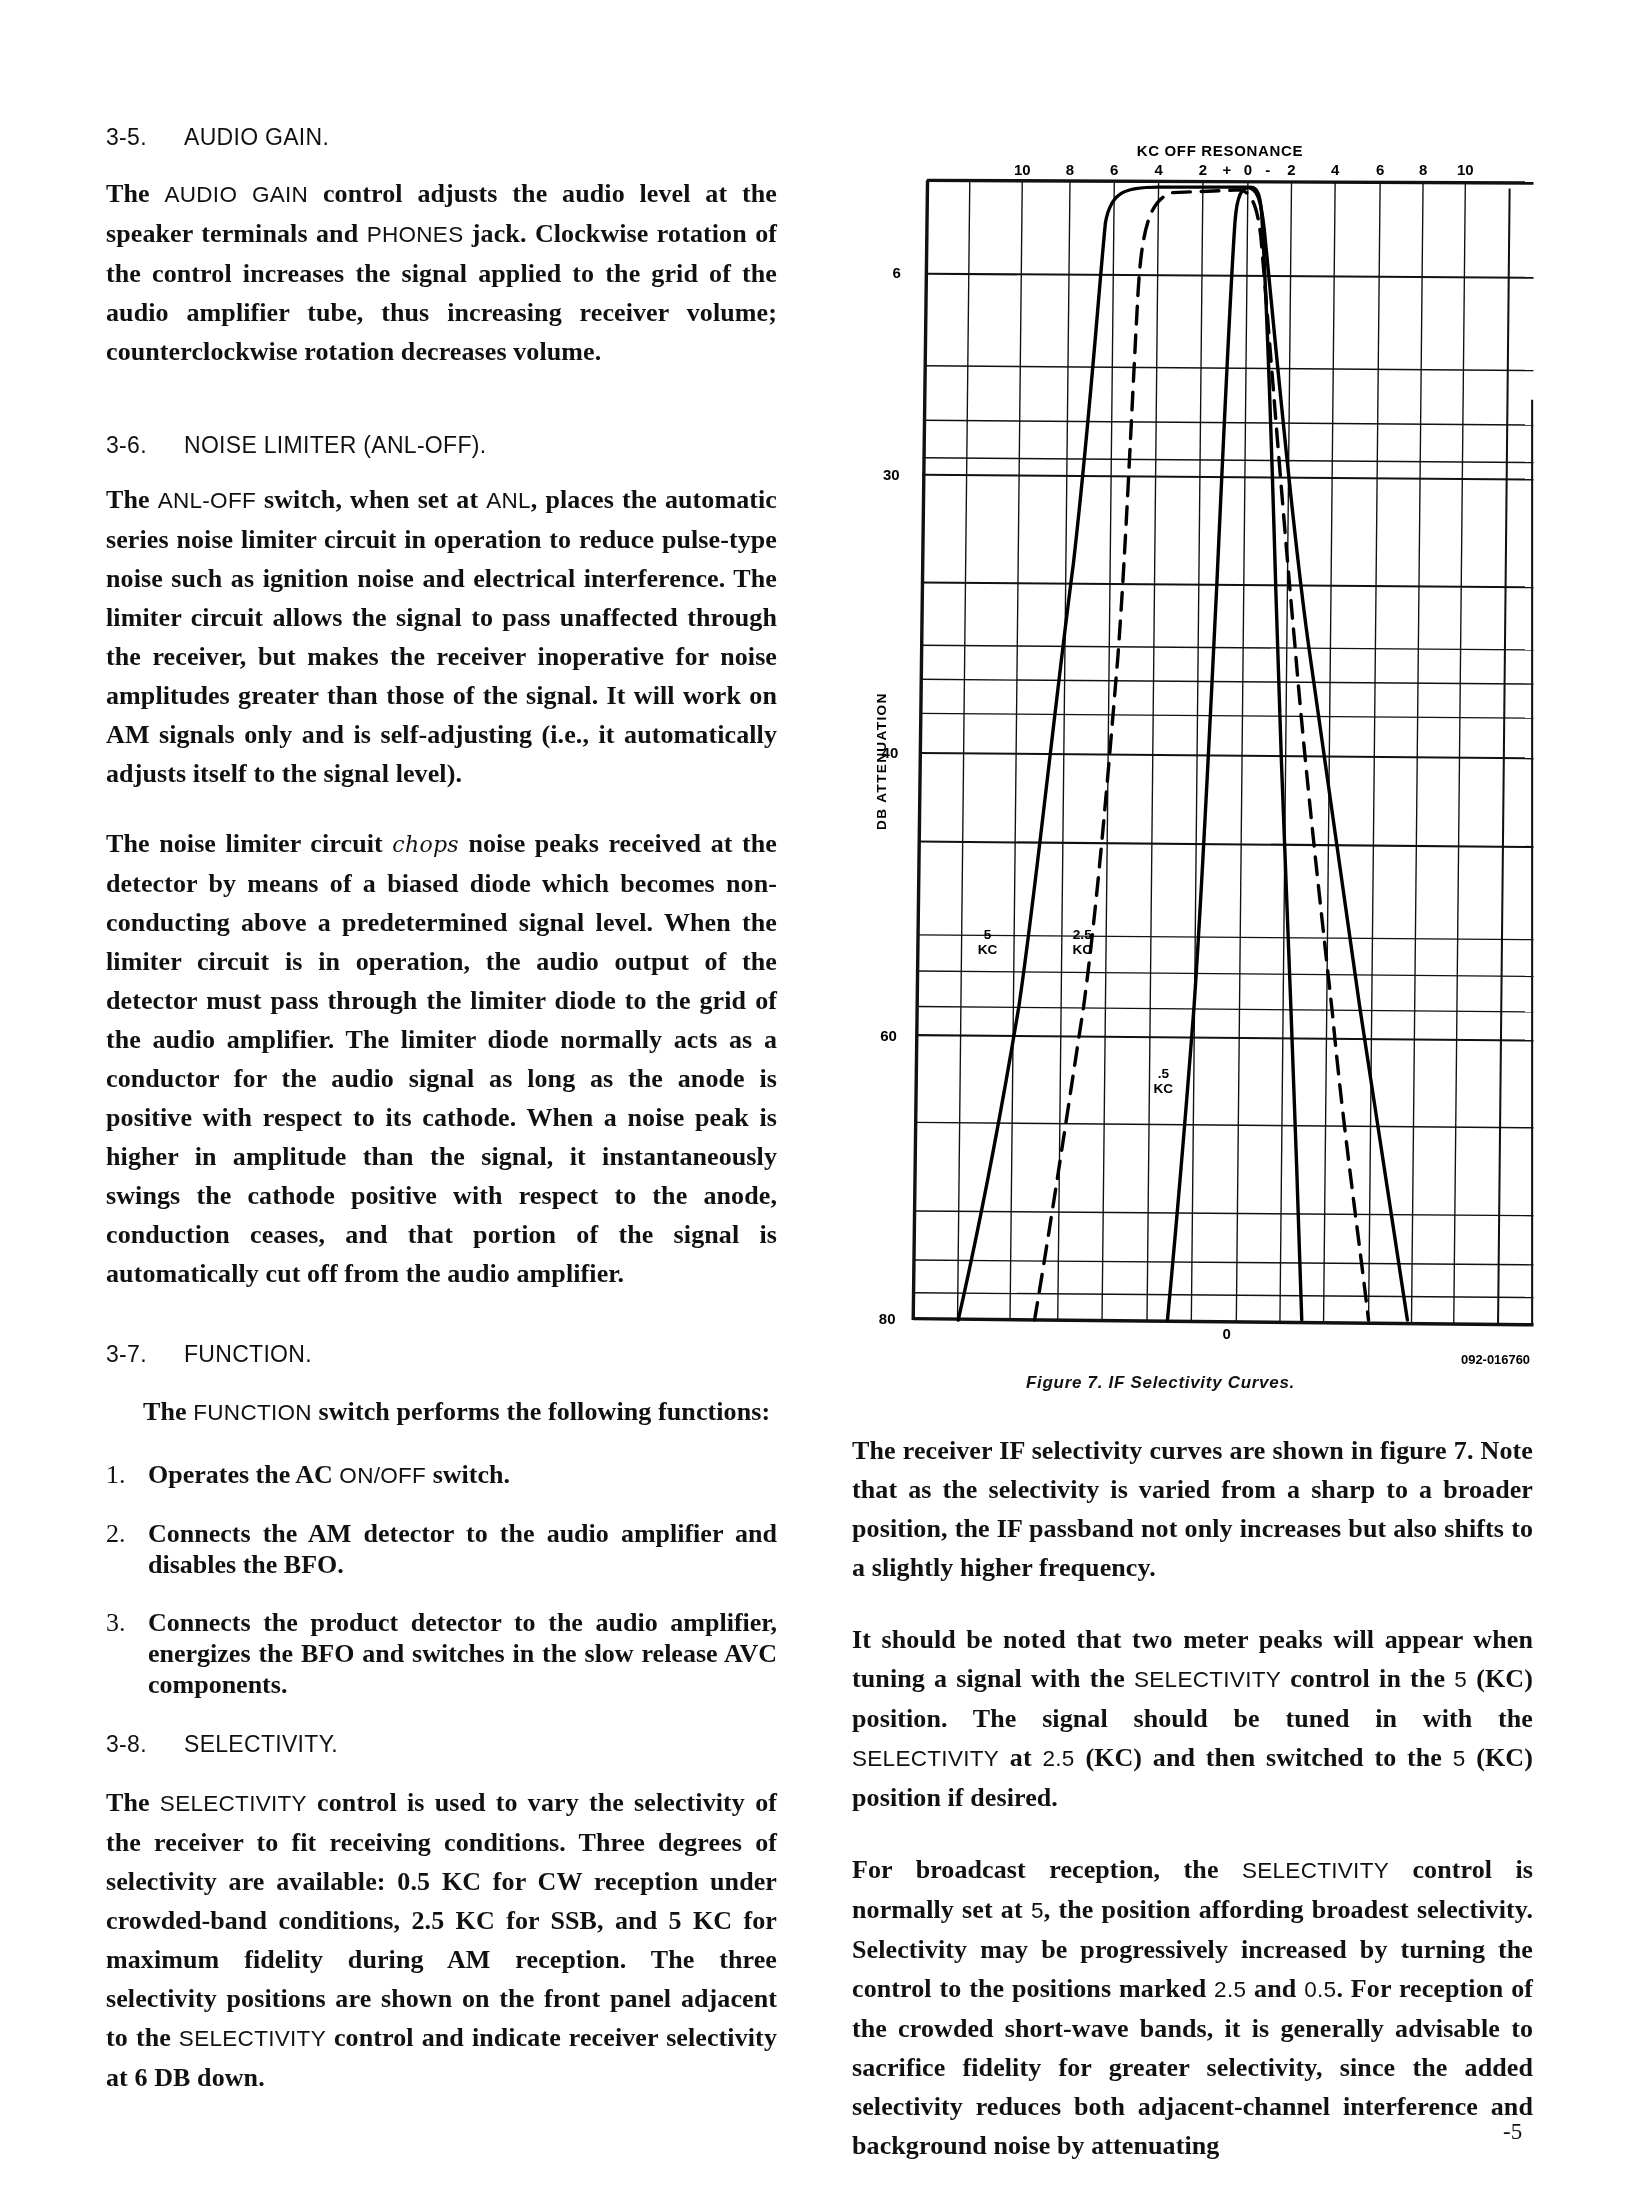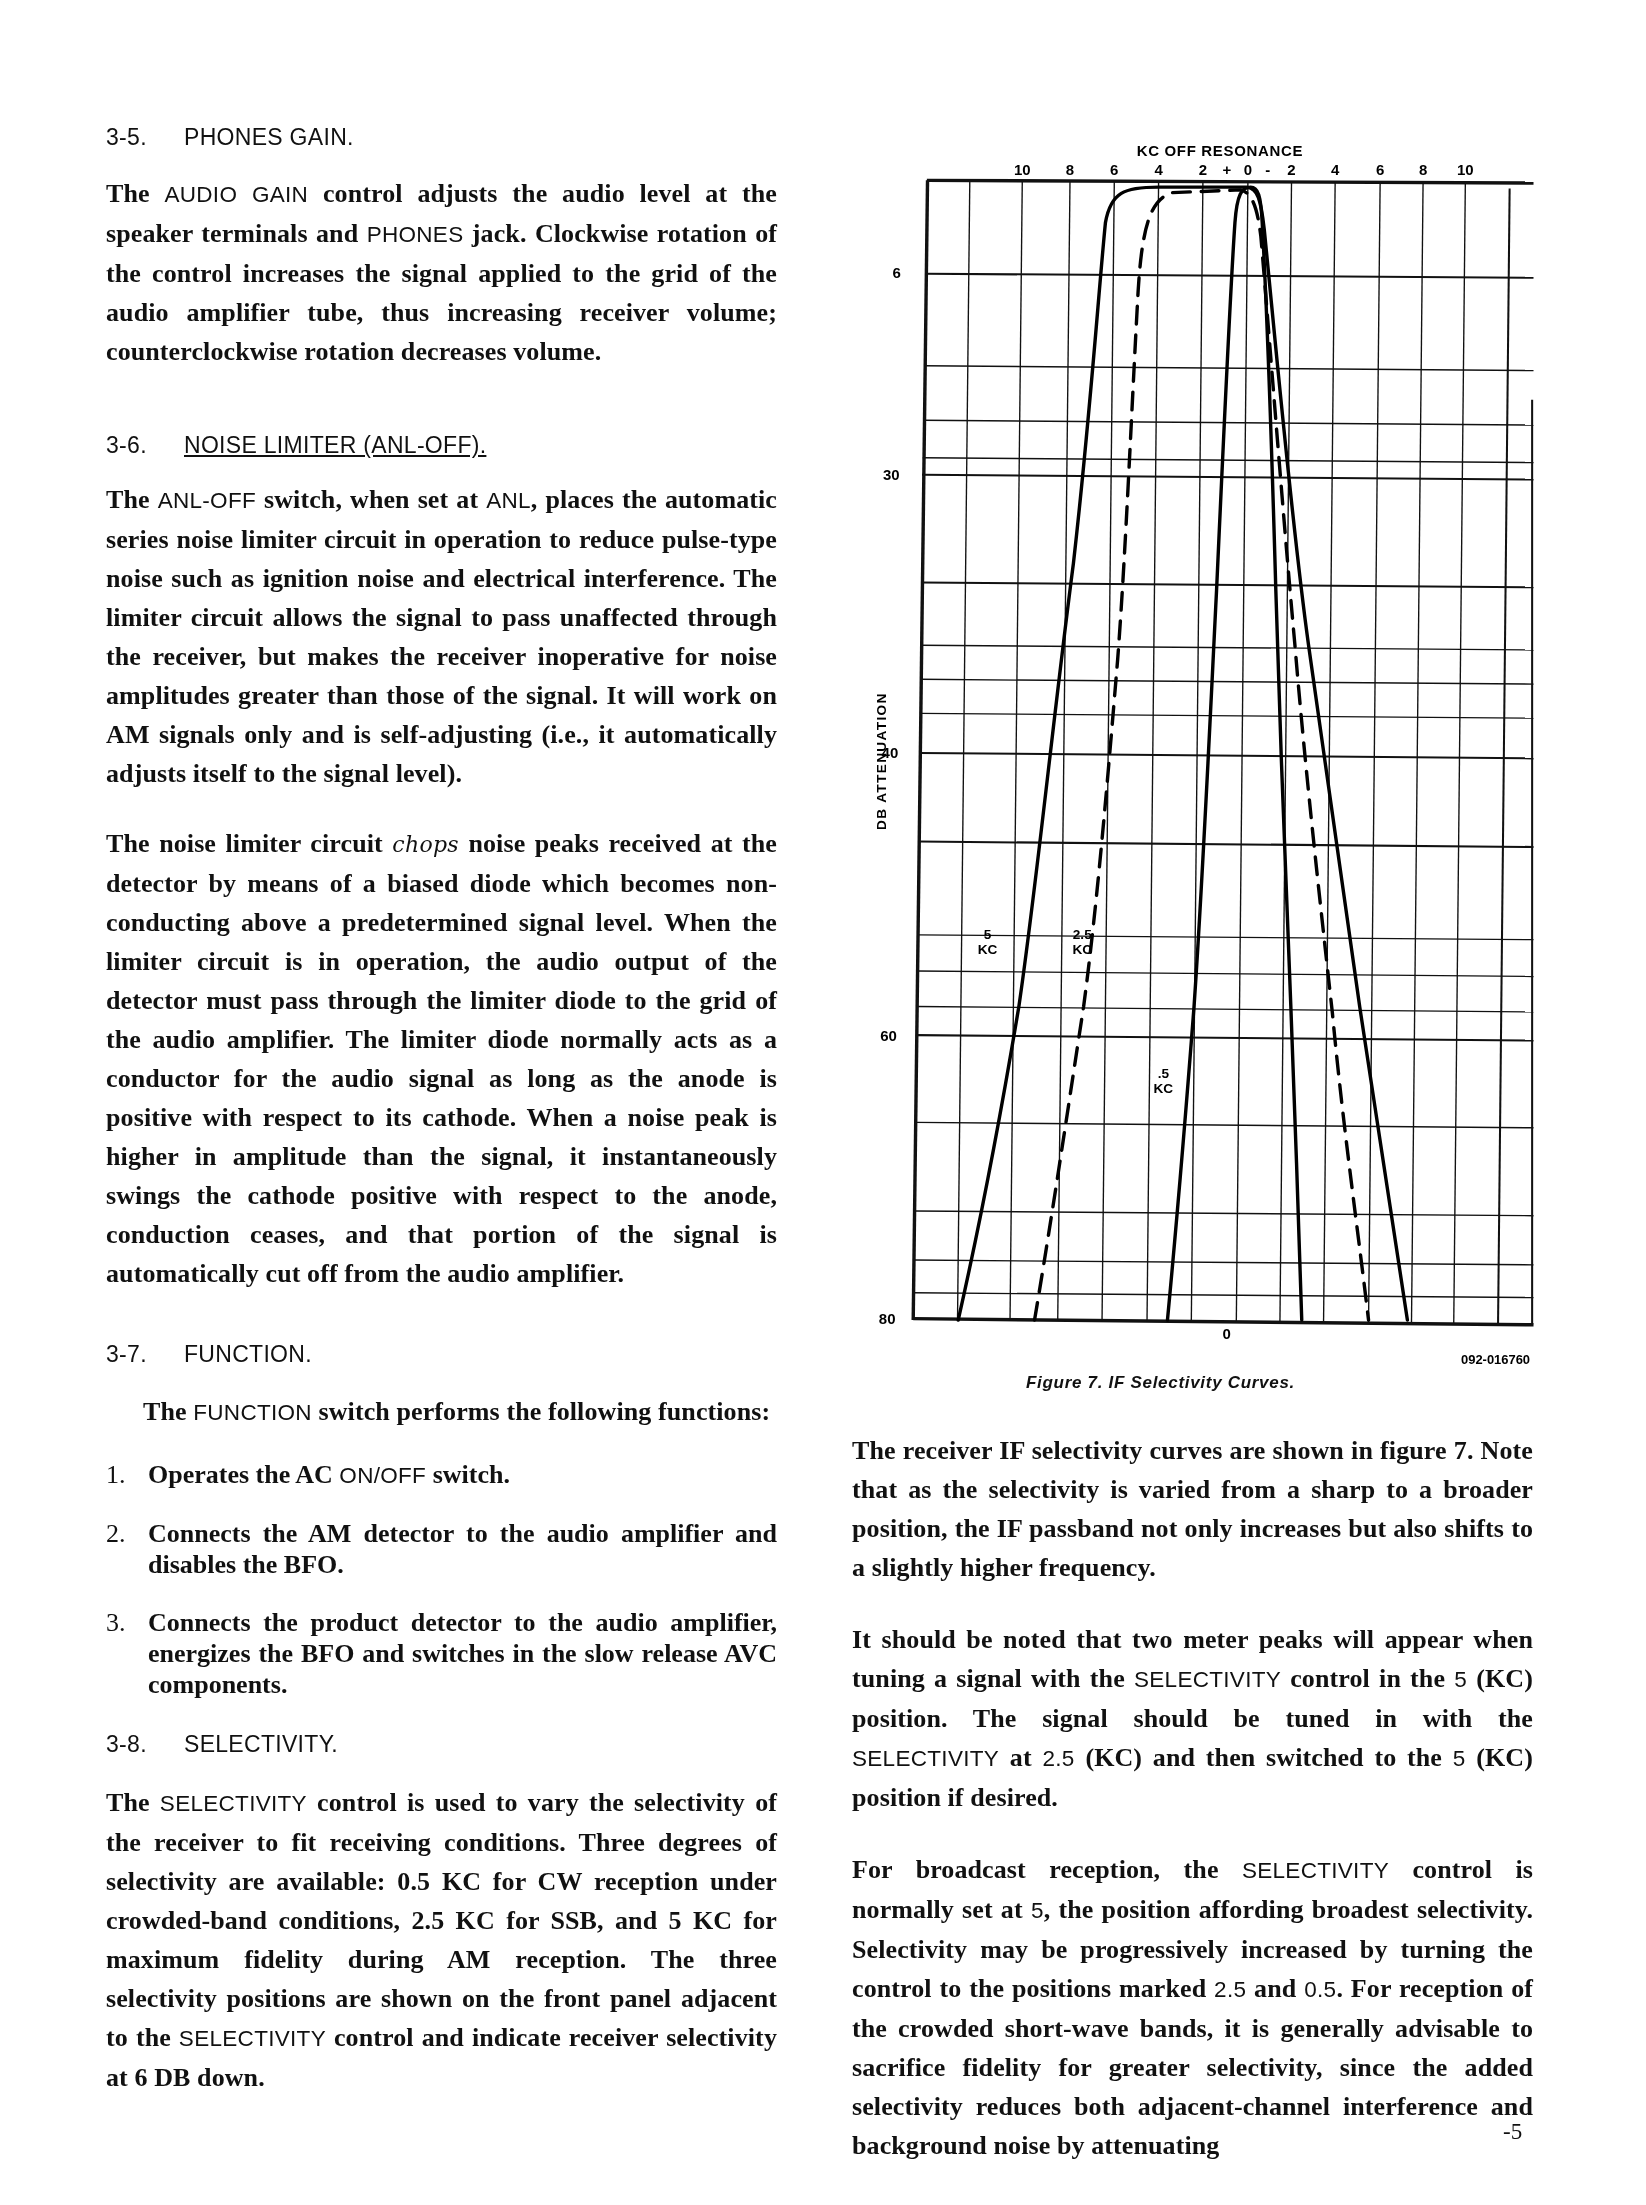--- a/index.html
+++ b/index.html
@@ -16,27 +16,27 @@
   .chart-wrap { position: absolute; left: 845px; top: 134px; width: 709px; height: 1261px; }
   .fig-caption { position: absolute; left: 1026px; top: 1373px; font-family: "Liberation Sans", sans-serif; font-style: italic; font-weight: bold; font-size: 17px; letter-spacing: 0.7px; }
   .page-num { position: absolute; left: 1503px; top: 2119px; font-family: "Liberation Serif", serif; font-size: 23px; }
 </style>
 </head>
 <body>
 
 <div class="col-left">
 
   <h3 class="heading" style="margin-top:1.4px;">
-    <span class="num">3-5.</span><span>PHONES GAIN.</span>
+    <span class="num">3-5.</span><span>AUDIO GAIN.</span>
   </h3>
   <p class="body" style="margin-top:23px;">
     <span>The </span><span class="it">AUDIO GAIN</span><span> control adjusts the audio level at the speaker terminals and </span><span class="it">PHONES</span><span> jack. Clockwise rotation of the control increases the signal applied to the grid of the audio amplifier tube, thus increasing receiver volume; counterclockwise rotation decreases volume.</span>
   </p>
 
-  <h3 class="heading" style="margin-top:61px;text-decoration:underline;">
+  <h3 class="heading" style="margin-top:61px;">
     <span class="num">3-6.</span><span>NOISE LIMITER (ANL-OFF).</span>
   </h3>
   <p class="body" style="margin-top:20.4px;">
     <span>The </span><span class="it">ANL-OFF</span><span> switch, when set at </span><span class="it">ANL</span><span>, places the automatic series noise limiter circuit in operation to reduce pulse-type noise such as ignition noise and electrical interference. The limiter circuit allows the signal to pass unaffected through the receiver, but makes the receiver inoperative for noise amplitudes greater than those of the signal. It will work on AM signals only and is self-adjusting (i.e., it automatically adjusts itself to the signal level).</span>
   </p>
   <p class="body" style="margin-top:31px;">
     <span>The noise limiter circuit </span><span class="it" style="font-style:italic;font-family:'DejaVu Serif',serif;font-size:22px;">chops</span><span> noise peaks received at the detector by means of a biased diode which becomes non-conducting above a predetermined signal level. When the limiter circuit is in operation, the audio output of the detector must pass through the limiter diode to the grid of the audio amplifier. The limiter diode normally acts as a conductor for the audio signal as long as the anode is positive with respect to its cathode. When a noise peak is higher in amplitude than the signal, it instantaneously swings the cathode positive with respect to the anode, conduction ceases, and that portion of the signal is automatically cut off from the audio amplifier.</span>
   </p>
 
   <h3 class="heading" style="margin-top:48px;">

